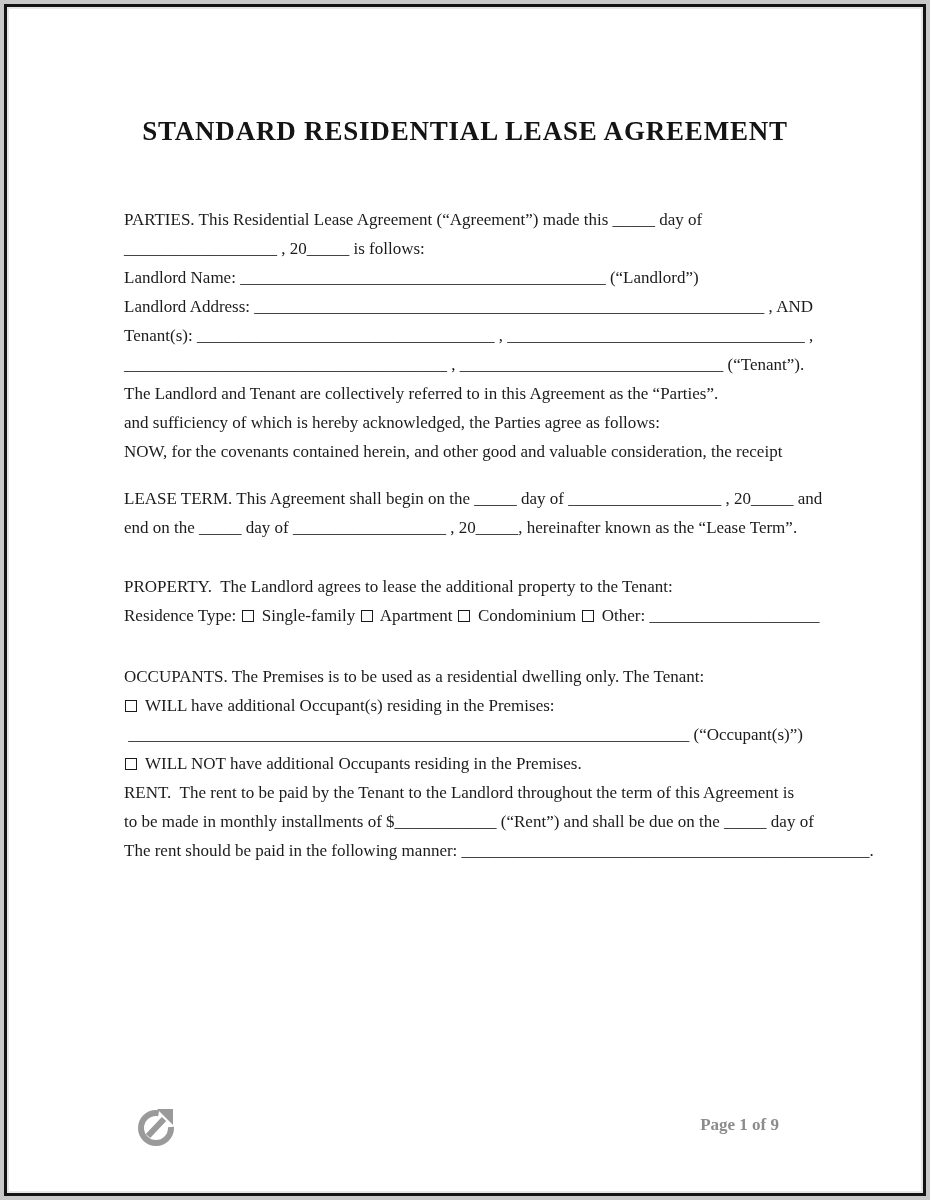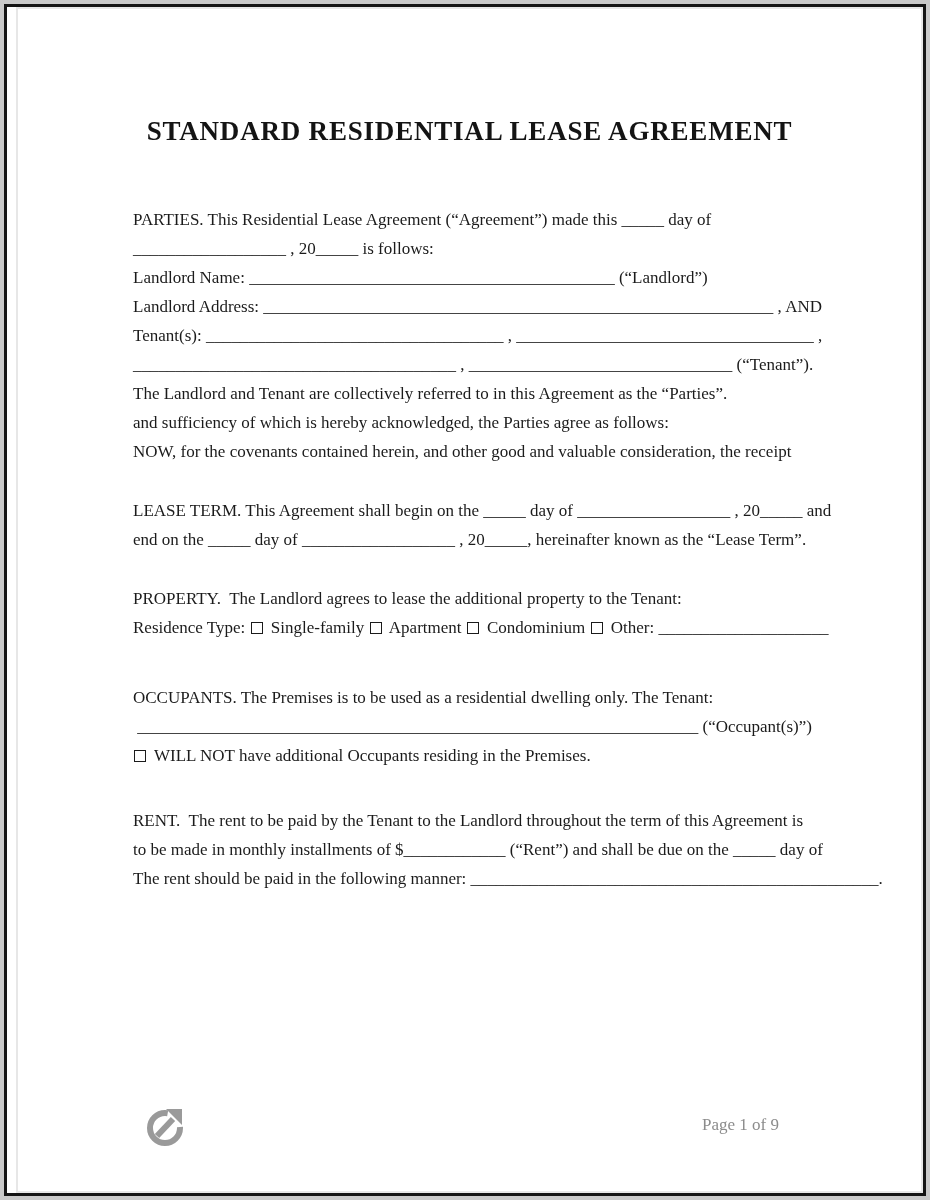--- a/index.html
+++ b/index.html
@@ -8,21 +8,20 @@
     background: #c9c9c9;
     box-sizing: border-box;
     padding: 4px;
     font-family: "Liberation Serif", "DejaVu Serif", serif;
   }
   .frame {
     width: 100%; height: 100%;
     box-sizing: border-box;
     border: 3px solid #141414;
     background: #ffffff;
-    padding-left: 9px;
   }
   .page {
     width: 100%; height: 100%;
     box-sizing: border-box;
     border: 2px solid #e7e7e7;
     position: relative;
     color: #1b1b1b;
     overflow: hidden;
   }
   .doc-title {
@@ -32,24 +31,24 @@
     font-size: 27px;
     letter-spacing: 0.8px;
     line-height: 36px;
     color: #141414;
   }
   .content {
     padding: 0 110px 0 115px;
   }
   .section { margin: 0; }
   .sec-parties   { margin-top: 56px; }
-  .sec-lease     { margin-top: 30px; }
+  .sec-lease     { margin-top: 18px; }
   .sec-property  { margin-top: 30px; }
-  .sec-occupants { margin-top: 41px; }
-  .sec-rent      { margin-top: 36px; }
+  .sec-occupants { margin-top: 32px; }
+  .sec-rent      { }
   .line {
     font-size: 17px;
     line-height: 29px;
     height: 29px;
     white-space: pre;
     color: #1b1b1b;
   }
   .line .b { font-weight: normal; }
   .checkbox {
     display: inline-block;
@@ -58,20 +57,21 @@
     box-sizing: border-box;
     vertical-align: -1px;
     margin: 0 4px 0 1px;
     background: #ffffff;
   }
   .footer {
     position: absolute;
     left: 12px; right: 0;
     top: 1092px;
     height: 50px;
+    font-weight: bold;
   }
   .footer-logo {
     position: absolute;
     left: 114px; top: 0;
   }
   .footer-page {
     position: absolute;
     right: 142px; top: 14px;
     font-size: 17px;
     color: #8c8c8c;
@@ -103,20 +103,21 @@
           <div class="line"><span>end on the _____ day of __________________ , 20_____, hereinafter known as the “Lease Term”.</span></div>
         </div>
 
       <div class="section sec-property">
           <div class="line"><span class="b">PROPERTY</span><span>.  The Landlord agrees to lease the additional property to the Tenant:</span></div>
           <div class="line"><span>Residence Type: </span><span class="checkbox"></span><span> Single-family </span><span class="checkbox"></span><span> Apartment </span><span class="checkbox"></span><span> Condominium </span><span class="checkbox"></span><span> Other: ____________________</span></div>
         </div>
 
       <div class="section sec-occupants">
           <div class="line"><span class="b">OCCUPANTS.</span><span> The Premises is to be used as a residential dwelling only. The Tenant:</span></div>
+          <div class="line"><span class="checkbox"></span><span> WILL have additional Occupant(s) residing in the Premises:</span></div>
           <div class="line"><span> __________________________________________________________________ (“Occupant(s)”)</span></div>
           <div class="line"><span class="checkbox"></span><span> WILL NOT have additional Occupants residing in the Premises.</span></div>
         </div>
 
       <div class="section sec-rent">
           <div class="line"><span class="b">RENT.</span><span>  The rent to be paid by the Tenant to the Landlord throughout the term of this Agreement is</span></div>
           <div class="line"><span>to be made in monthly installments of </span><span class="b">$</span><span>____________ (“Rent”) and shall be due on the _____ day of</span></div>
           <div class="line"><span>The rent should be paid in the following manner: ________________________________________________.</span></div>
         </div>
     </div>

